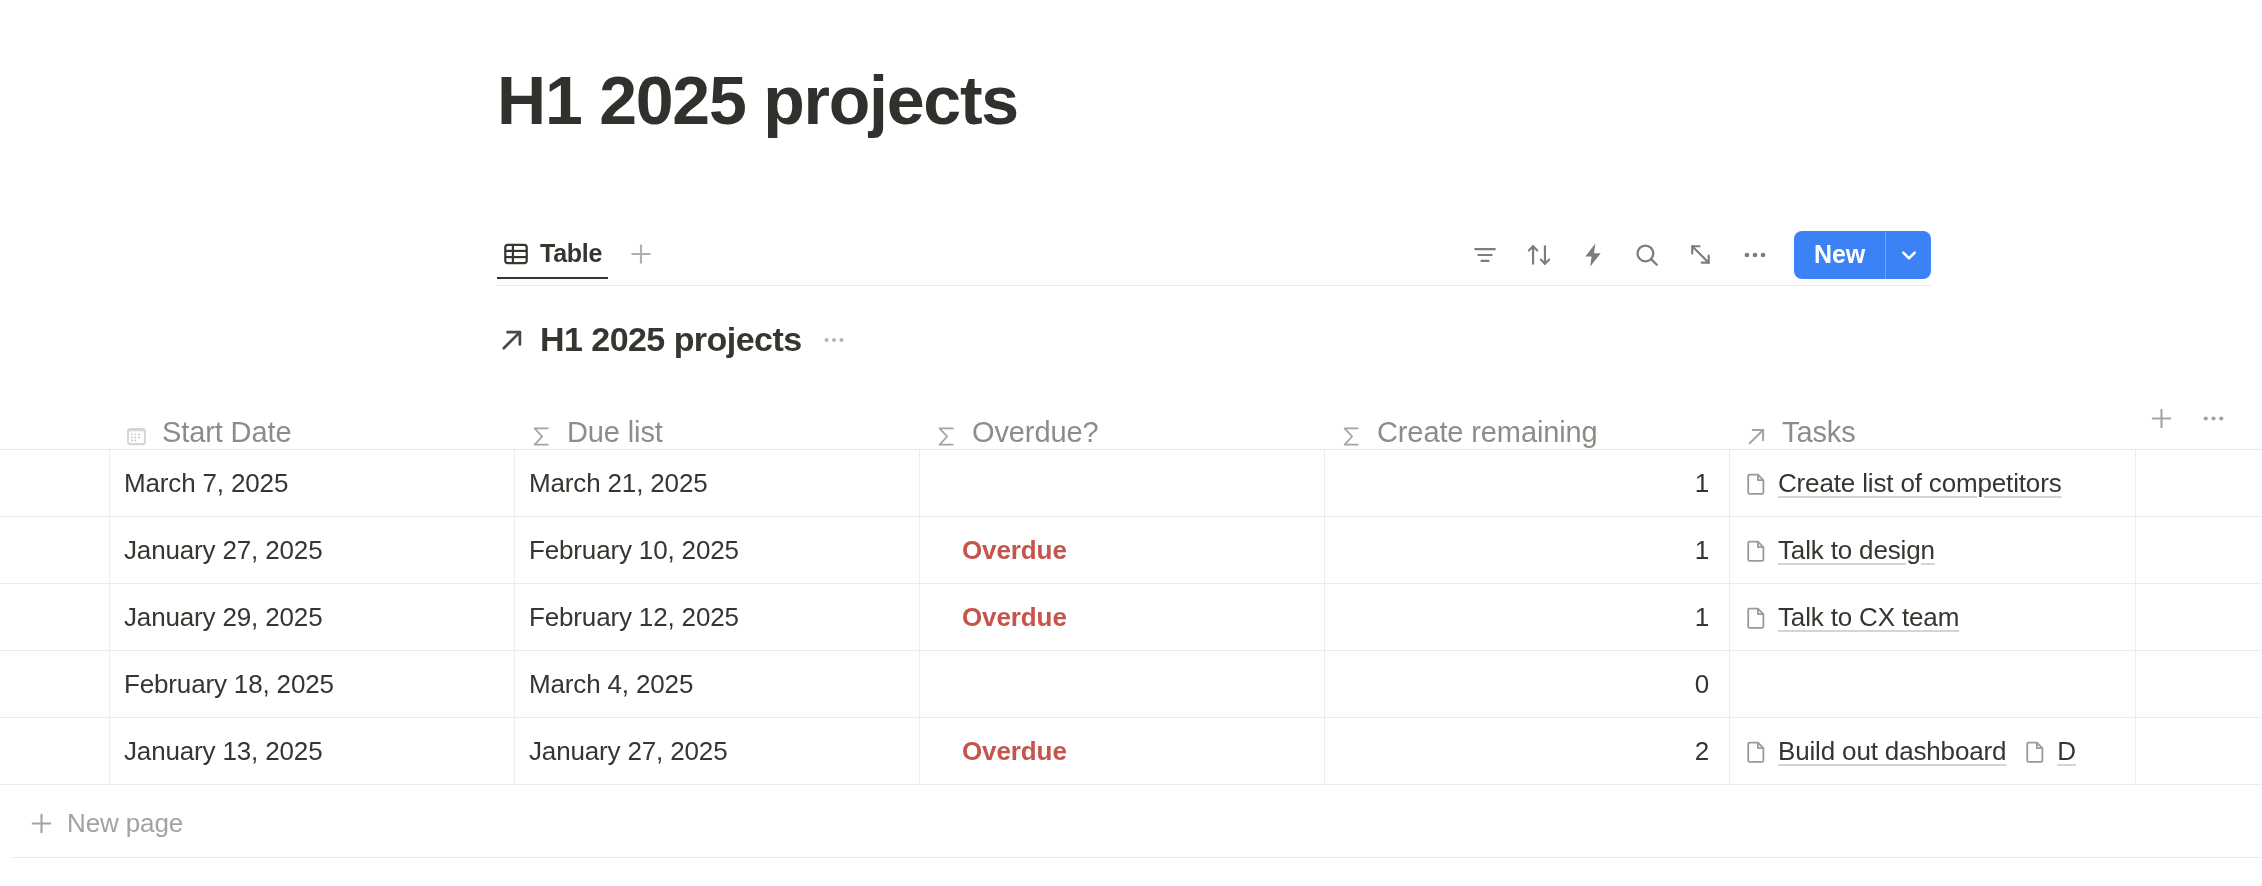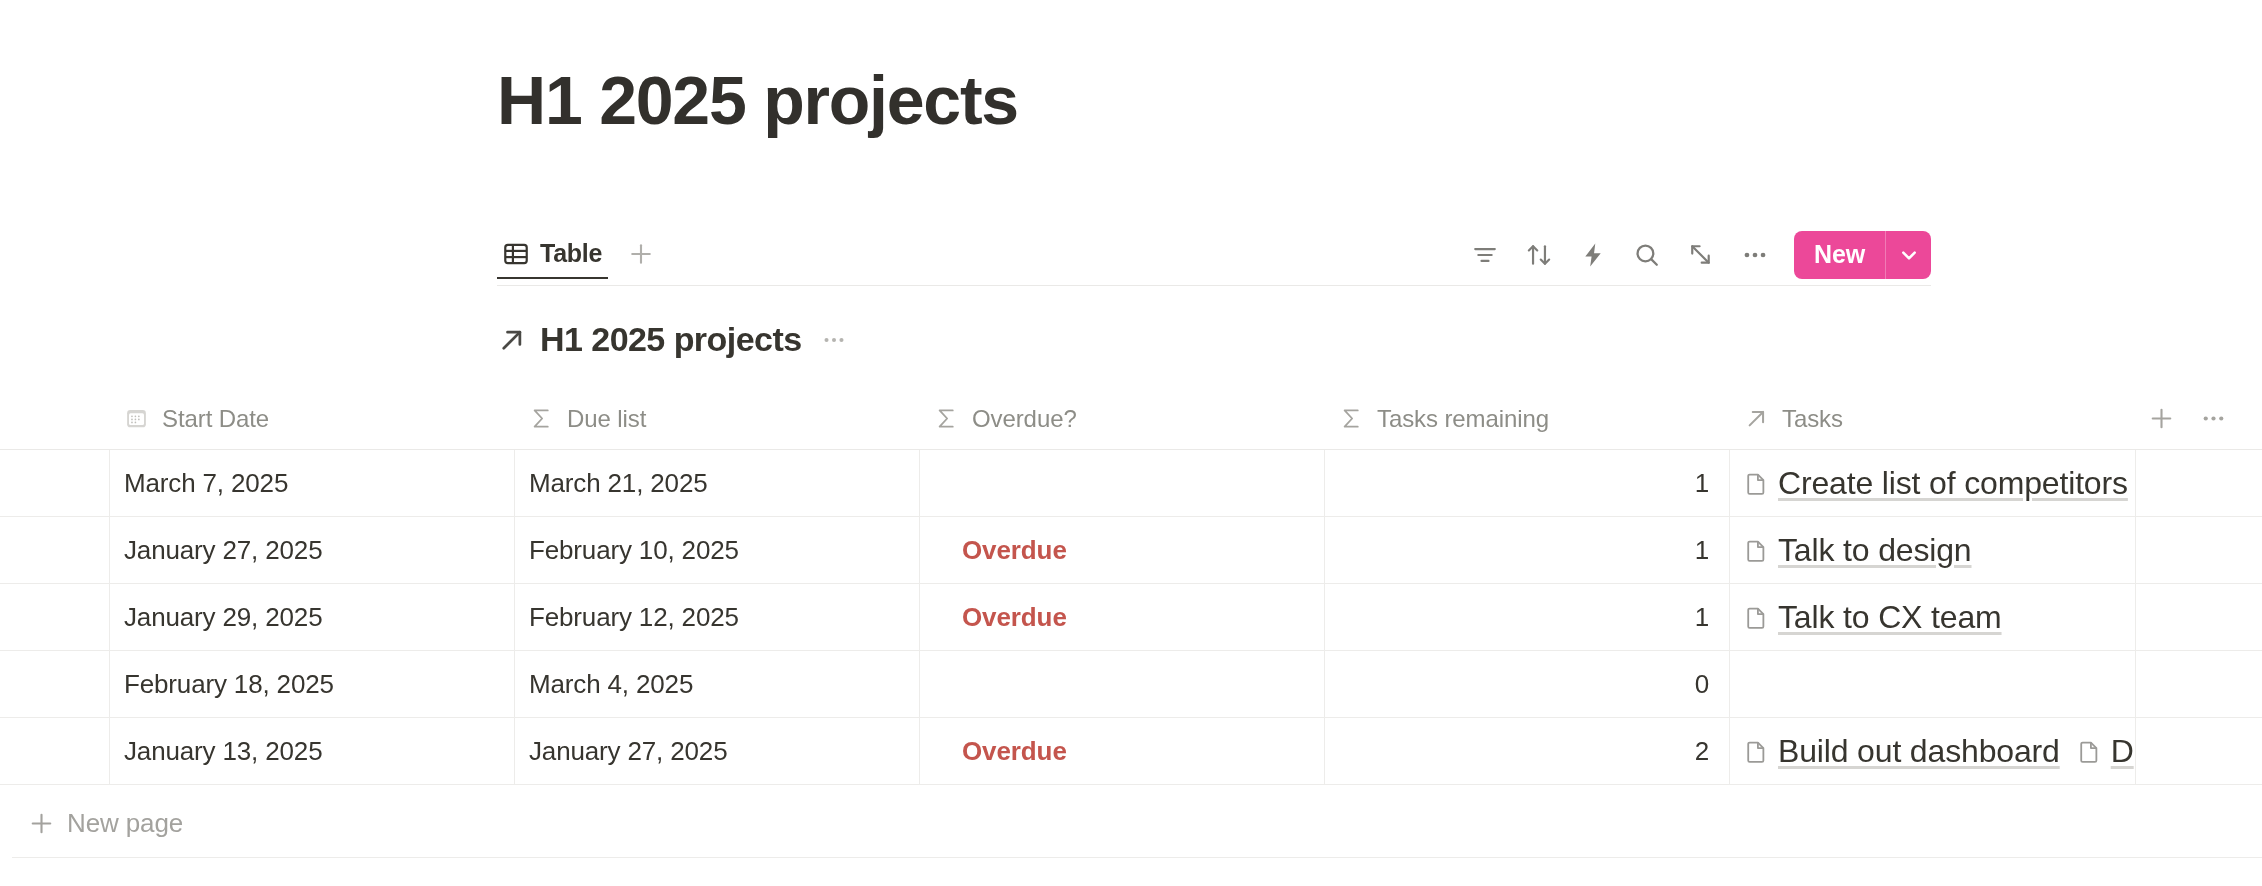--- a/index.html
+++ b/index.html
@@ -58,21 +58,21 @@
     padding-bottom: 4px;
   }
   .tb-btn {
     width: 54px; height: 48px;
     display: flex; align-items: center; justify-content: center;
     cursor: pointer; border-radius: 6px;
   }
   .new-btn-group {
     display: flex; align-items: stretch;
     margin-left: 12px;
-    background: #ec4899;
+    background: #3b82f6;
     border-radius: 8px;
     overflow: hidden;
     height: 48px;
   }
   .new-btn-main {
     display: flex; align-items: center; justify-content: center;
     padding: 0 20px;
     color: #fff; font-size: 25px; font-weight: 600; letter-spacing: -0.005em;
     cursor: pointer; white-space: nowrap;
   }
@@ -101,24 +101,24 @@
     width: 2262px;
   }
   .thead {
     display: flex;
     height: 62px;
     align-items: center;
     border-bottom: 1px solid #EAE9E7;
     position: relative;
   }
   .th {
-    display: flex; align-items: center; gap: 13px;
+    display: flex; align-items: flex-end; gap: 13px;
     height: 100%;
     padding-left: 14px;
-    font-size: 24px; color: #9B9A97; letter-spacing: -0.004em;
+    font-size: 29px; color: #9B9A97; letter-spacing: -0.004em;
     white-space: nowrap; cursor: pointer;
   }
   .th .th-label { color:#8D8D87; }
   .th-right-controls {
     margin-left: auto; display: flex; align-items: center; gap: 6px;
     padding-right: 26px;
   }
   .th-ctl {
     width: 46px; height: 46px; display:flex; align-items:center; justify-content:center;
     cursor:pointer; border-radius:6px;
@@ -142,21 +142,21 @@
   .td.overdue-cell { }
   .overdue-text {
     color: #C4554D; font-weight: 700; letter-spacing: -0.004em; margin-left: 28px;
   }
   .tasks-cell { gap: 0; }
   .task-chip {
     display: inline-flex; align-items: center; gap: 9px;
     margin-right: 17px; cursor: pointer; flex: none;
   }
   .task-name {
-    font-size: 32px; color: #37352F;
+    font-size: 26px; color: #37352F;
     text-decoration: underline;
     text-decoration-color: #D6D5D2;
     text-underline-offset: 4px;
     white-space: nowrap;
   }
 
   
   .c0 { width: 110px; }
   .c1 { width: 405px; }
   .c2 { width: 405px; }
@@ -340,21 +340,21 @@
         </span>
         <span class="th-label">Overdue?</span>
       </div>
 
       <div class="th c4">
         <span class="ico">
           <svg width="25" height="25" viewBox="0 0 16 16" stroke="#A5A49F" stroke-width="1.15" fill="none" stroke-linecap="round" stroke-linejoin="round">
             <polyline points="12,2.8 3.6,2.8 8.4,8 3.6,13.2 12,13.2"></polyline>
           </svg>
         </span>
-        <span class="th-label">Tasks remaining</span>
+        <span class="th-label">Create remaining</span>
       </div>
 
       <div class="th c5">
         <span class="ico">
           <svg width="25" height="25" viewBox="0 0 16 16" stroke="#A5A49F" stroke-width="1.3" fill="none" stroke-linecap="round" stroke-linejoin="round">
             <line x1="3.6" y1="12.4" x2="12.2" y2="3.8"></line>
             <polyline points="5.6,3.8 12.2,3.8 12.2,10.4"></polyline>
           </svg>
         </span>
         <span class="th-label">Tasks</span>

